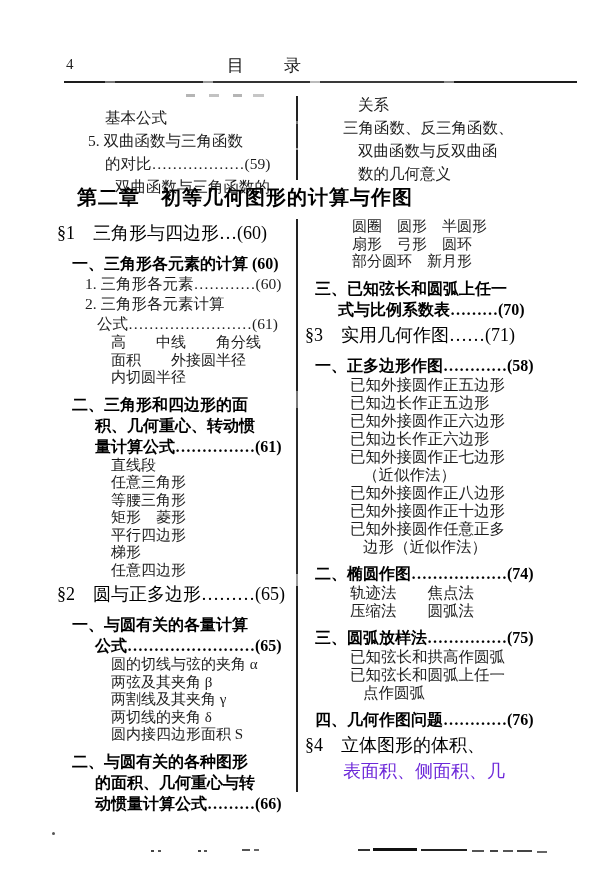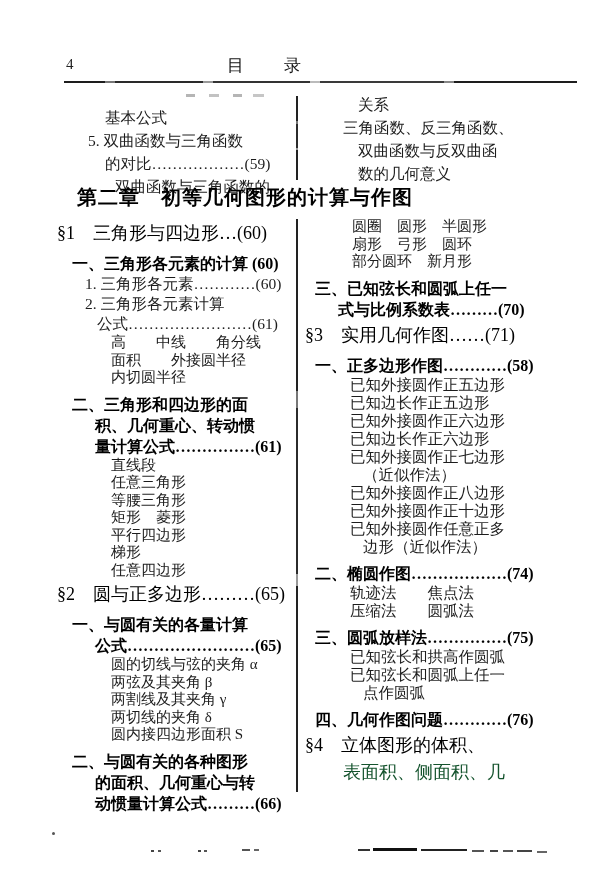--- a/index.html
+++ b/index.html
@@ -38,21 +38,21 @@
   .chapter{position:absolute;top:184px;left:0;width:490px;margin:0;
     text-align:center;font-size:20px;font-weight:bold;color:#000;
     letter-spacing:1px;}
 
   
   .col{position:absolute;top:218px;}
   .col-left{left:55px;width:242px;}
   .col-right{left:303px;width:280px;}
 
   .sec{font-size:18px;line-height:25px;margin:3px 0 2px;padding-left:2px;color:#000;}
-  .sec2{font-size:18px;line-height:24px;padding-left:40px;color:#14532d;}
+  .sec2{font-size:18px;line-height:24px;padding-left:40px;color:#6d28d9;font-family:Liberation Mono, monospace;}
   .h{font-size:16px;font-weight:bold;line-height:21px;margin-top:7px;color:#000;}
   .hc{font-size:16px;font-weight:bold;line-height:21px;color:#000;}
   .num{font-size:15.5px;line-height:20px;}
   .cont{font-size:15.5px;line-height:20px;}
   .kw{font-size:15px;line-height:17.5px;}
   .sub{font-size:15.5px;line-height:18px;}
   .sub2{font-size:15.5px;line-height:18px;}
 
   .col-left .h{padding-left:17px;}
   .col-left .hc{padding-left:40px;}

